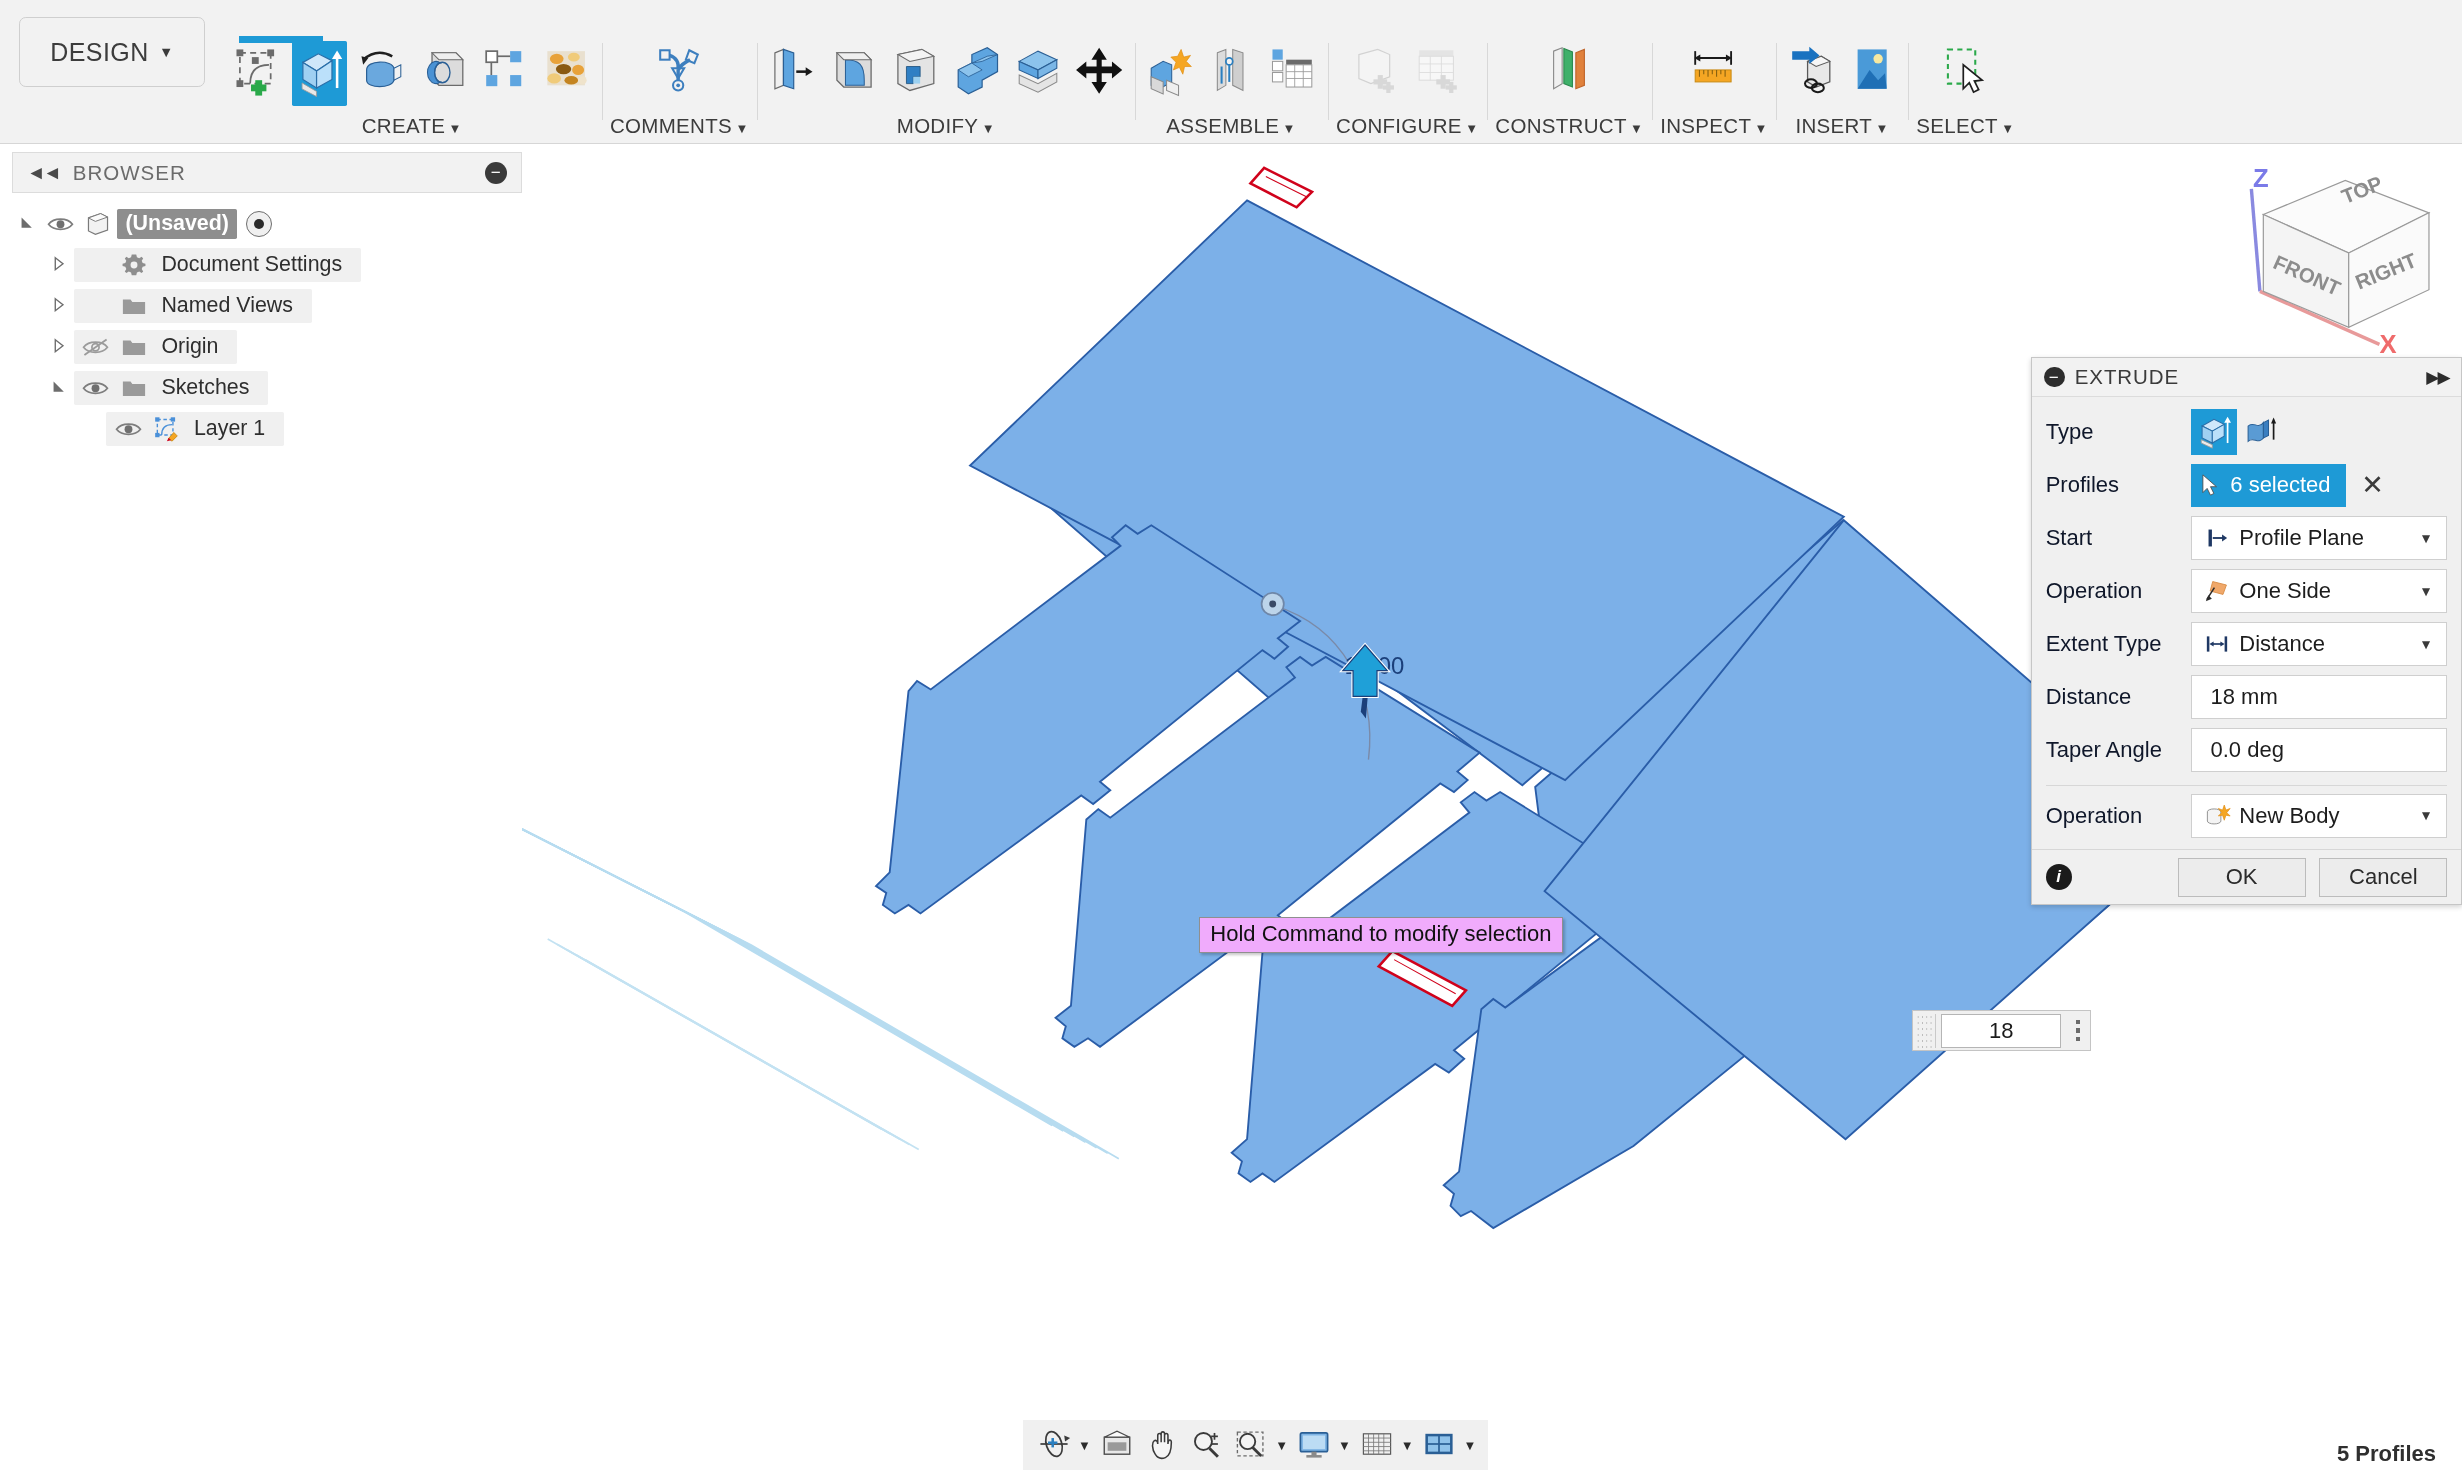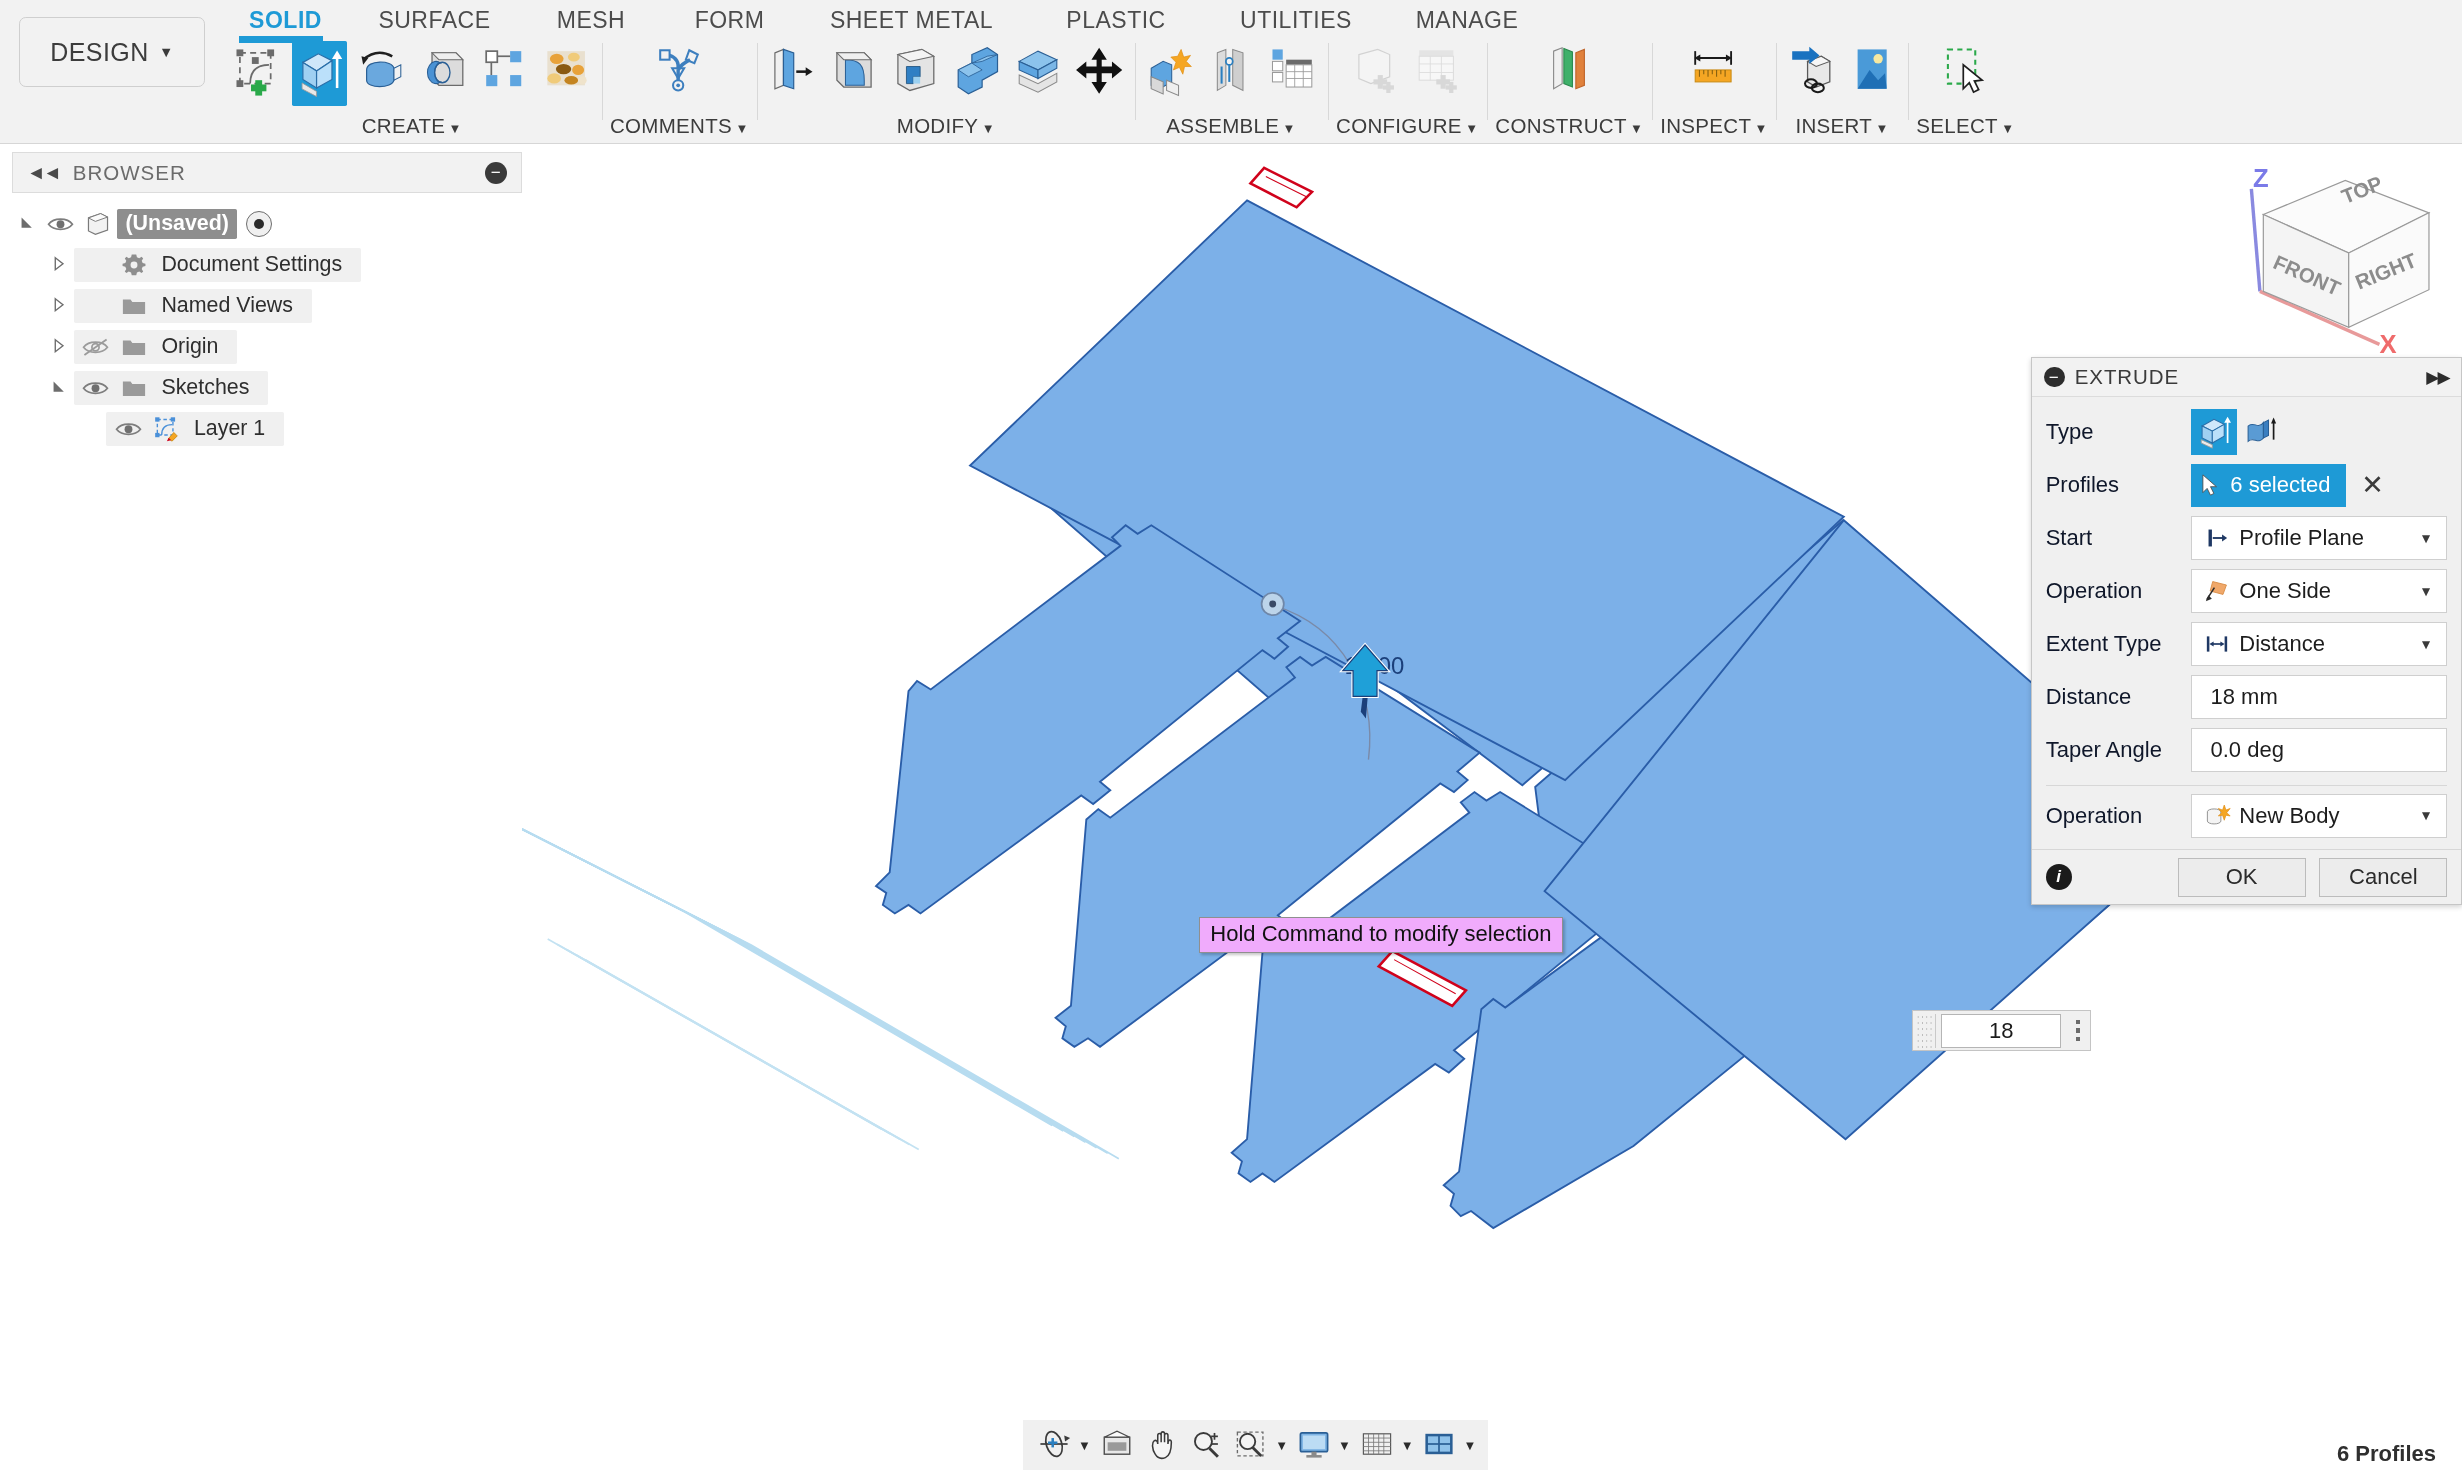--- a/index.html
+++ b/index.html
@@ -185,30 +185,20 @@
 
 <div id="app">
 
   <div class="ribbon">
 
     <div class="design-btn">
       <span>DESIGN</span>
       <span class="caret">▼</span>
     </div>
 
-    <div class="tabrow" id="tabrow">
-        <div class="tab active" style="width: 127px;">SOLID</div>
-        <div class="tab" style="width: 171px;">SURFACE</div>
-        <div class="tab" style="width: 142px;">MESH</div>
-        <div class="tab" style="width: 135px;">FORM</div>
-        <div class="tab" style="width: 229px;">SHEET METAL</div>
-        <div class="tab" style="width: 180px;">PLASTIC</div>
-        <div class="tab" style="width: 180px;">UTILITIES</div>
-        <div class="tab" style="width: 162px;">MANAGE</div>
-      </div>
     <div class="groups" id="groups">
         <div class="group">
           <div class="icons">
             <div class="ic">
               <svg width="48" height="53" viewBox="0 0 56 62">
                 <rect x="8" y="8" width="36" height="36" fill="none" stroke="#6b6b6b" stroke-width="2" stroke-dasharray="7 5"></rect>
         <rect x="4" y="4" width="8" height="8" fill="#6b6b6b"></rect>
                 <rect x="40" y="4" width="8" height="8" fill="#6b6b6b"></rect>
         <rect x="4" y="40" width="8" height="8" fill="#6b6b6b"></rect>
                 <rect x="22" y="13" width="8" height="8" fill="#6b6b6b"></rect>
@@ -894,17 +884,17 @@
           <span><svg width="38" height="34" viewBox="0 0 44 40">
               <rect x="6" y="8" width="32" height="24" fill="#2a5f95"></rect>
       <rect x="9" y="11" width="12" height="8" fill="#8fc2ea"></rect>
               <rect x="23" y="11" width="12" height="8" fill="#8fc2ea"></rect>
       <rect x="9" y="21" width="12" height="8" fill="#8fc2ea"></rect>
               <rect x="23" y="21" width="12" height="8" fill="#8fc2ea"></rect>
             </svg></span>
           <span class="ncaret">▼</span>
         </div>
       </div>
-    <div class="statusright">6 Profiles</div>
+    <div class="statusright">5 Profiles</div>
   </div>
 
 </div>
 
 
 </body></html>

